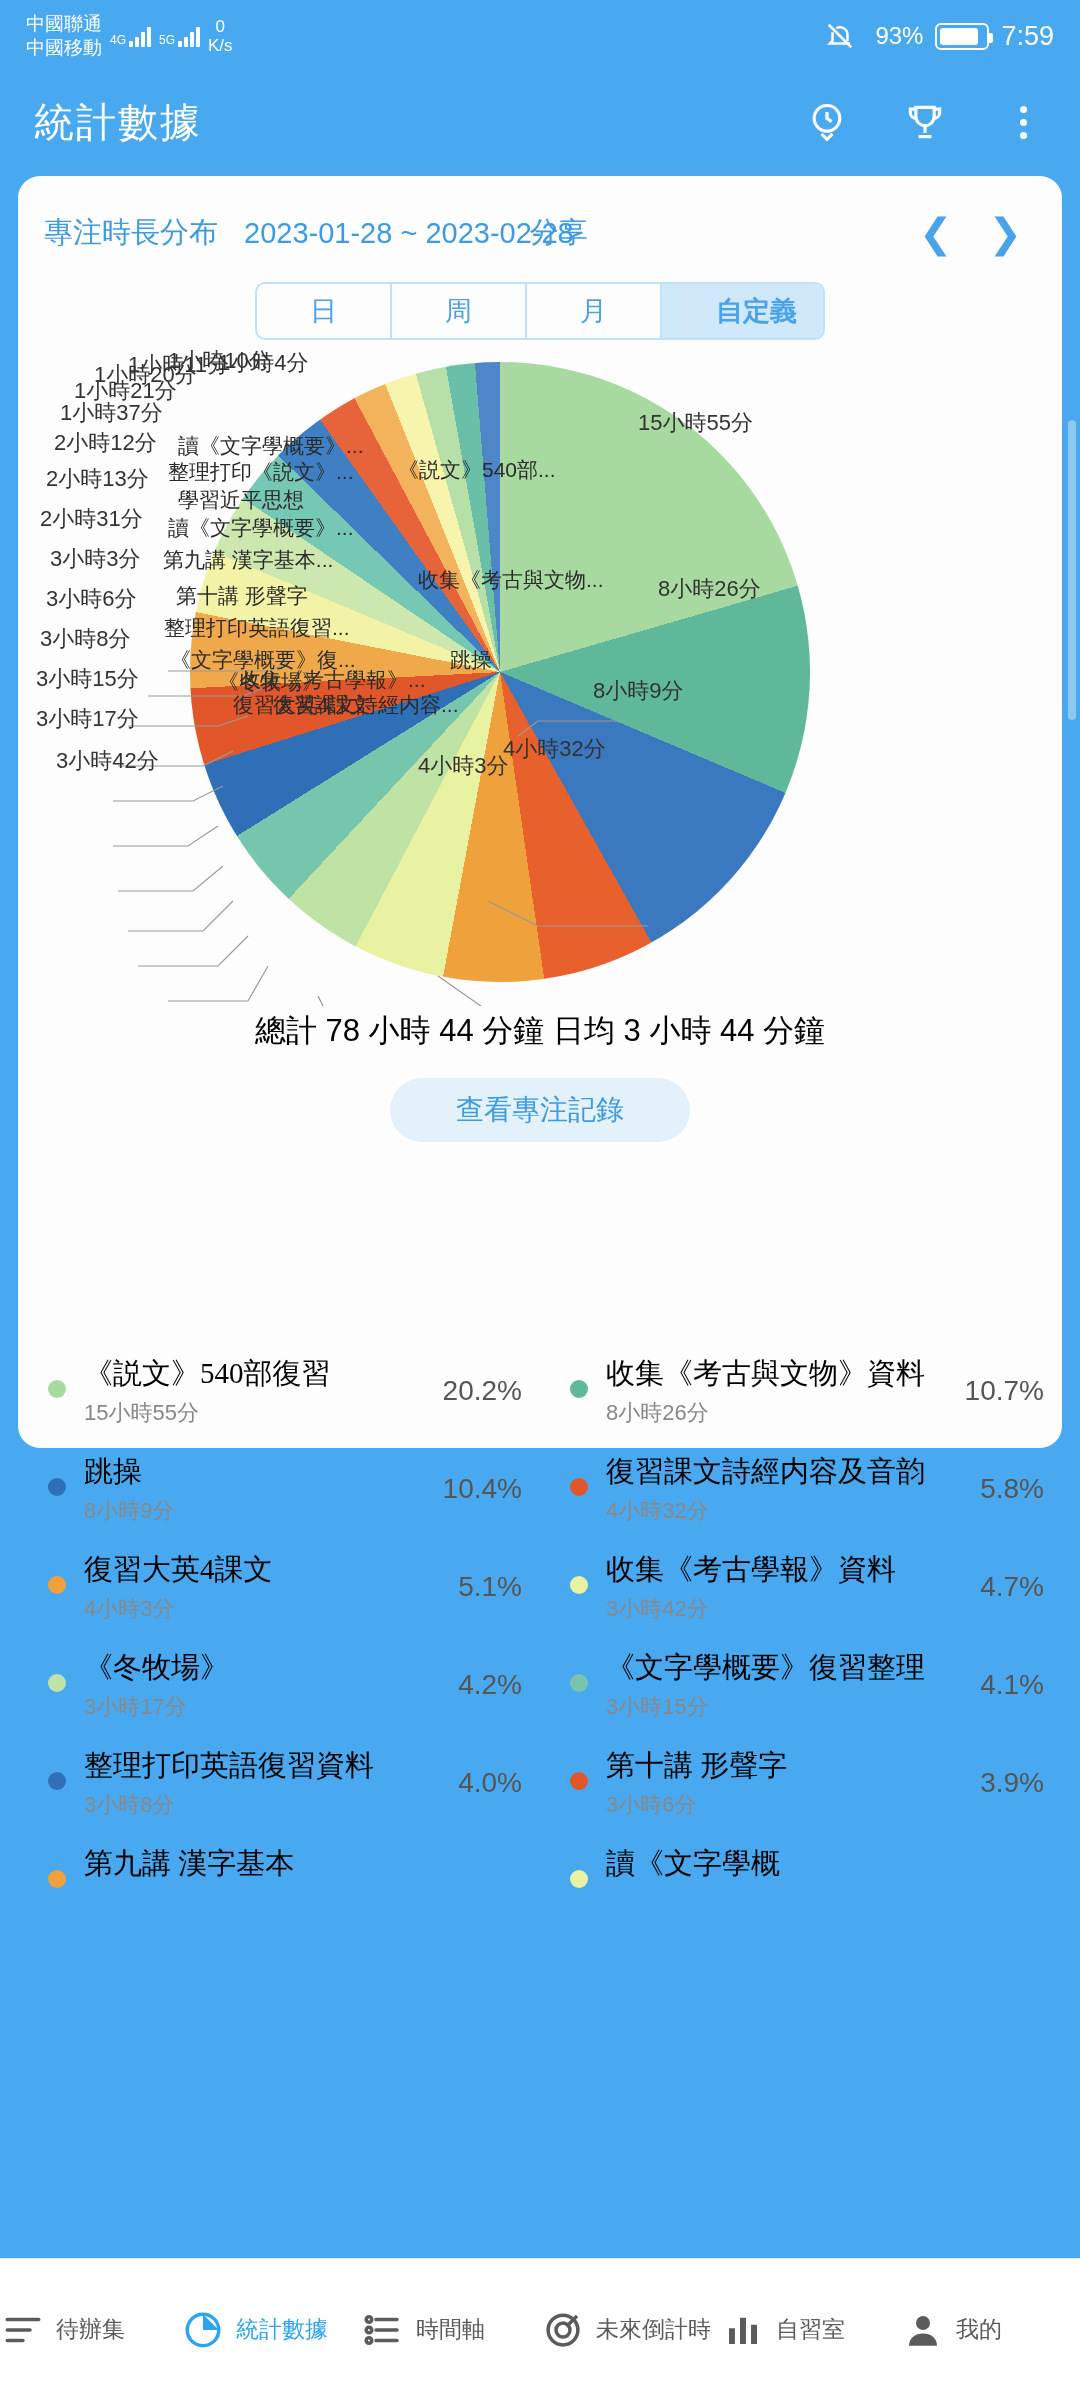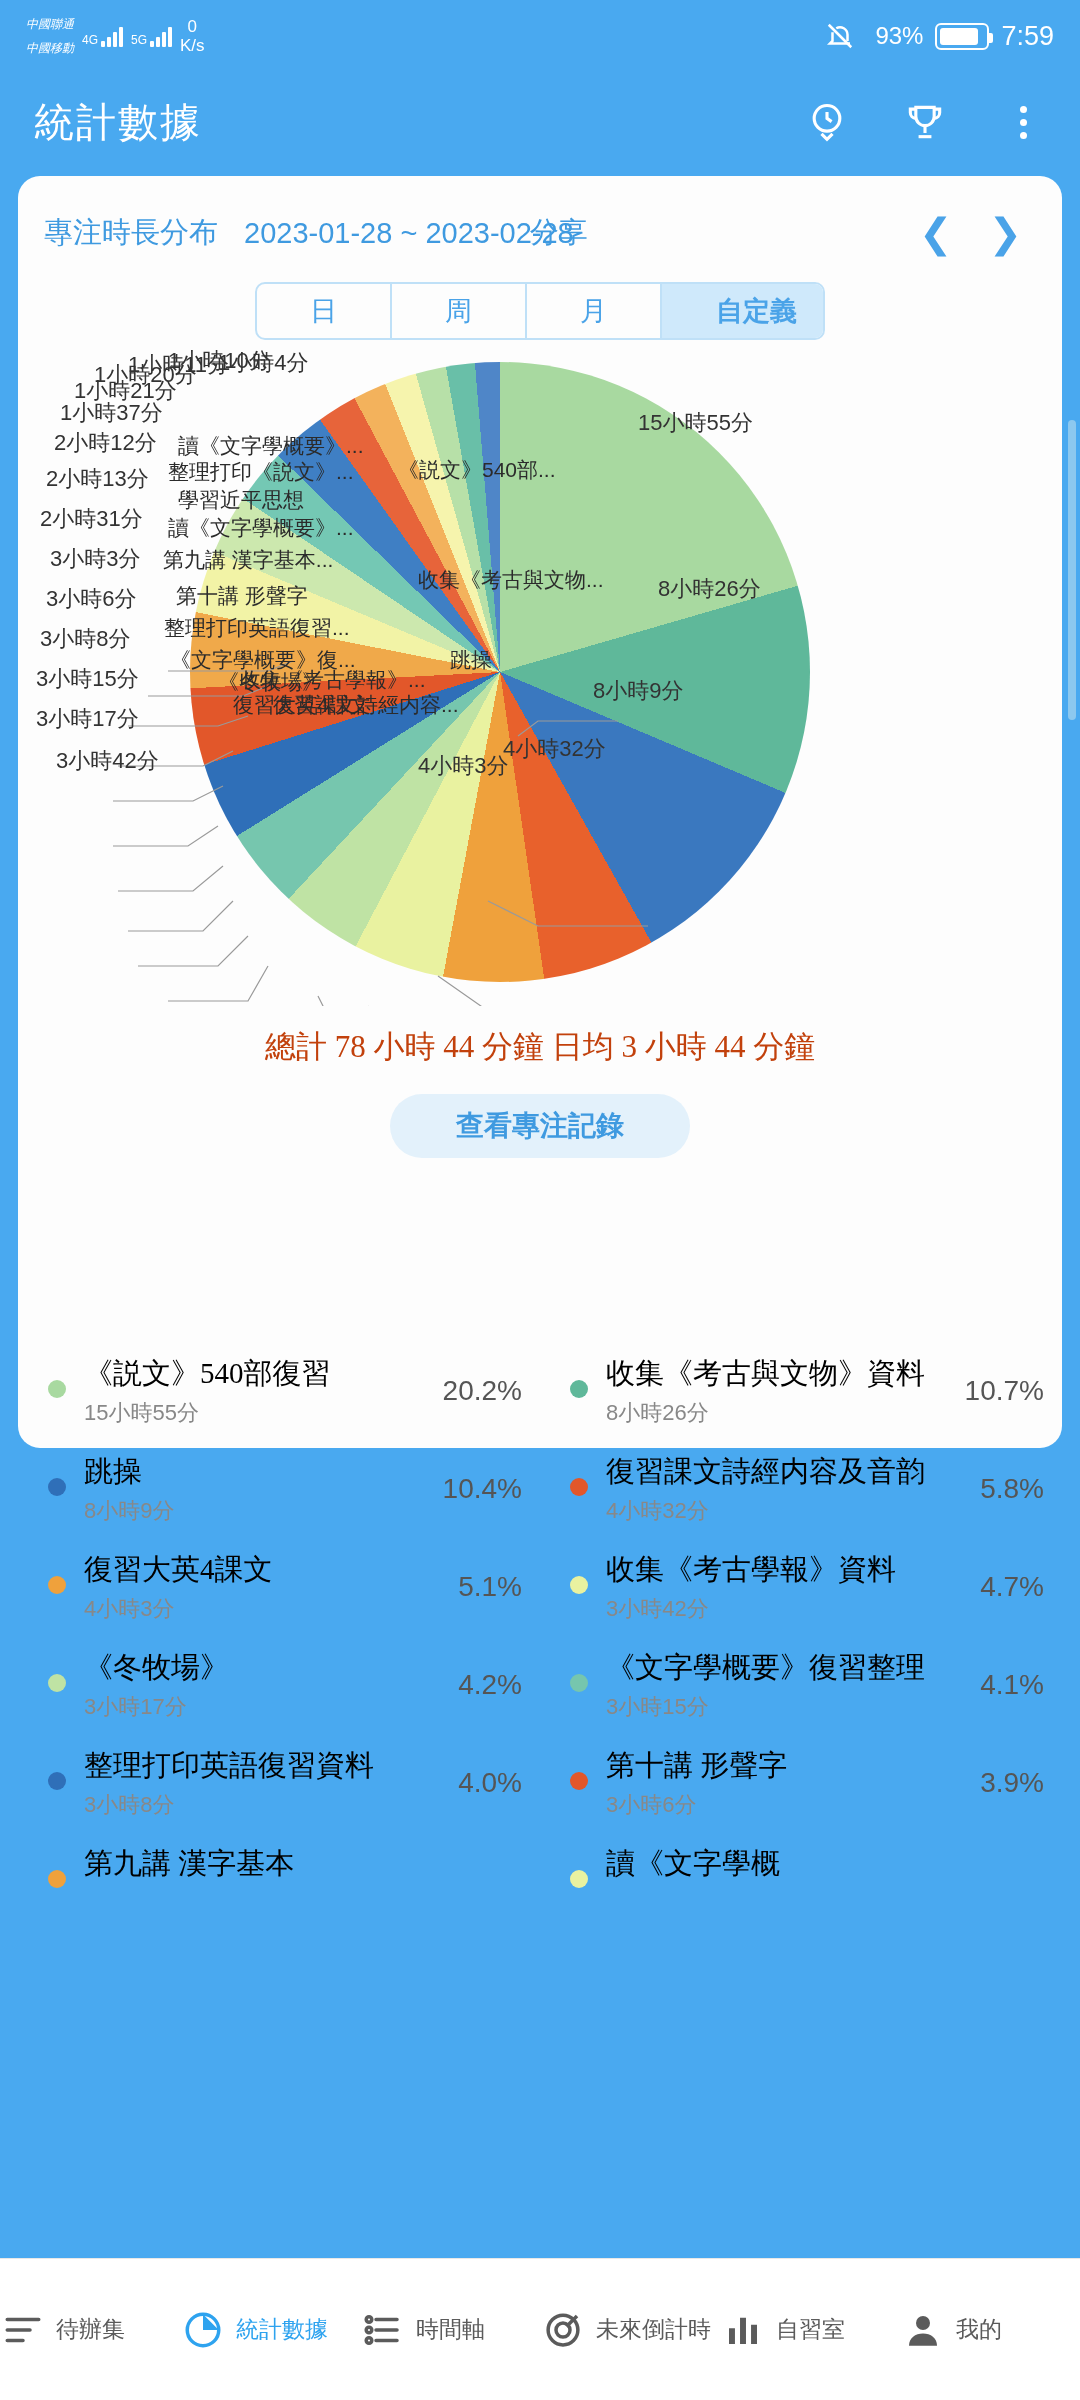--- a/index.html
+++ b/index.html
@@ -11,21 +11,21 @@
   }
   body { position: relative; }
 
   
   .statusbar {
     height: 72px; width: 100%;
     display: flex; align-items: center; justify-content: space-between;
     padding: 0 26px; color: #ffffff;
   }
   .sb-left { display: flex; align-items: center; gap: 8px; }
-  .carrier { font-size: 12px; line-height: 24px; font-style: italic; }
+  .carrier { font-size: 19px; line-height: 24px; }
   .carrier div { white-space: nowrap; }
   .sigbox { display: flex; align-items: flex-end; gap: 3px; }
   .bars { display: flex; align-items: flex-end; gap: 2px; height: 22px; }
   .bars i { display: block; width: 4px; background: #fff; border-radius: 1px; }
   .b1 { height: 6px } .b2 { height: 10px } .b3 { height: 15px } .b4 { height: 20px }
   .gsmall { font-size: 12px; vertical-align: super; }
   .kbs { font-size: 17px; text-align: center; line-height: 19px; }
   .sb-right { display: flex; align-items: center; gap: 12px; font-size: 24px; }
   .batt {
     width: 54px; height: 27px; border: 2px solid #fff; border-radius: 6px;
@@ -80,27 +80,27 @@
   
   .chartwrap { position: relative; width: 100%; height: 660px; margin-top: 6px; }
   .pie {
     position: absolute; left: 172px; top: 16px;
     width: 620px; height: 620px; border-radius: 50%;
   }
   .lbl { position: absolute; font-size: 22px; color: #333; white-space: nowrap; }
   .lbl-in { position: absolute; font-size: 21px; color: #2b2b2b; white-space: nowrap; }
 
   .totals {
-    text-align: center; font-size: 31px; color: #c2410c; margin-top: 20px;
-    font-family: Liberation Serif, serif;
+    text-align: center; font-size: 31px; color: #000000; margin-top: 4px;
+    font-family: Liberation Sans, sans-serif;
   }
   .recbtn {
     margin: 26px auto 0 auto; width: 300px; height: 64px; border-radius: 32px;
     background: #e3f1fb; color: #3f9ae0; font-size: 28px;
-    display: flex; align-items: center; justify-content: center; font-weight: bold;
+    display: flex; align-items: center; justify-content: center;
   }
 
   
   .legend {
     position: absolute; left: 18px; top: 1330px; width: 1044px; height: 1000px;
     overflow: hidden;
   }
   .lrow { display: flex; }
   .lcell { width: 50%; display: flex; align-items: flex-start; padding: 24px 18px 0 30px; }
   .dot { width: 18px; height: 18px; border-radius: 50%; margin-top: 26px; flex: 0 0 18px; }

